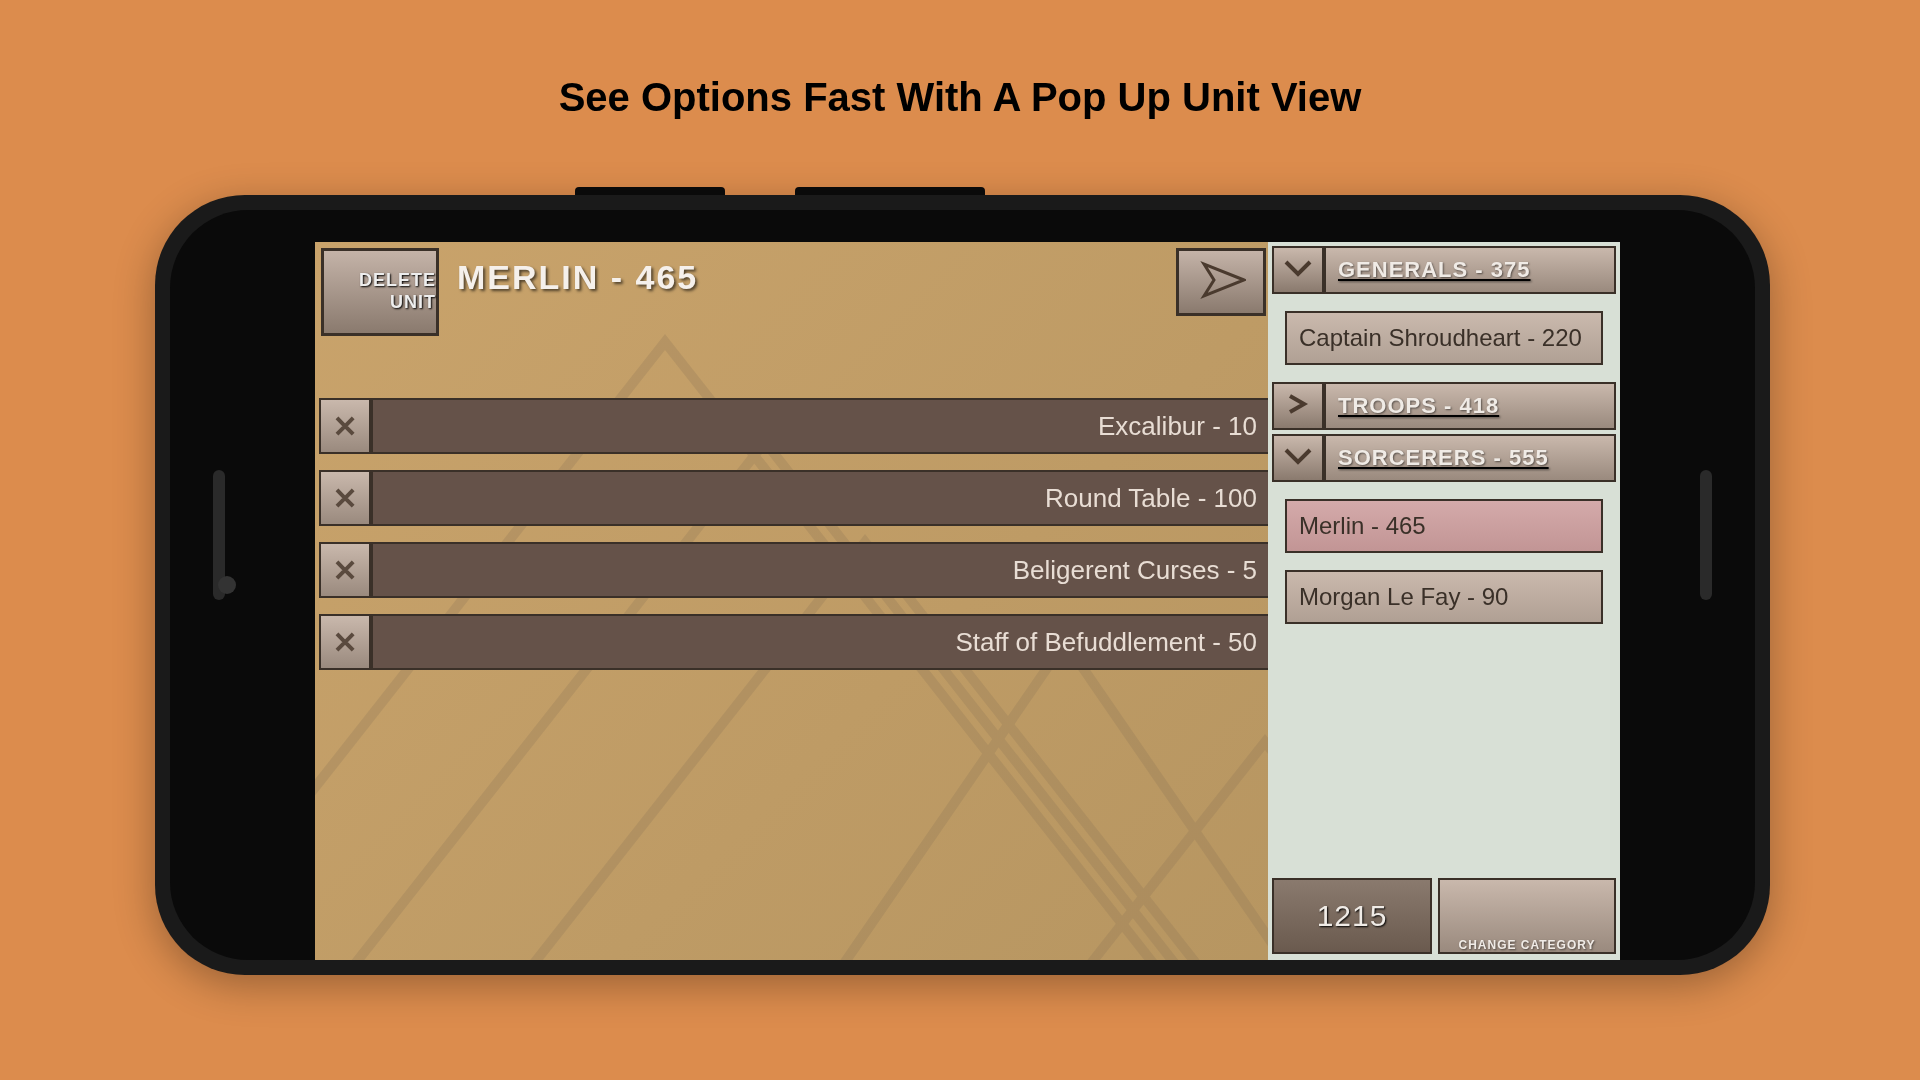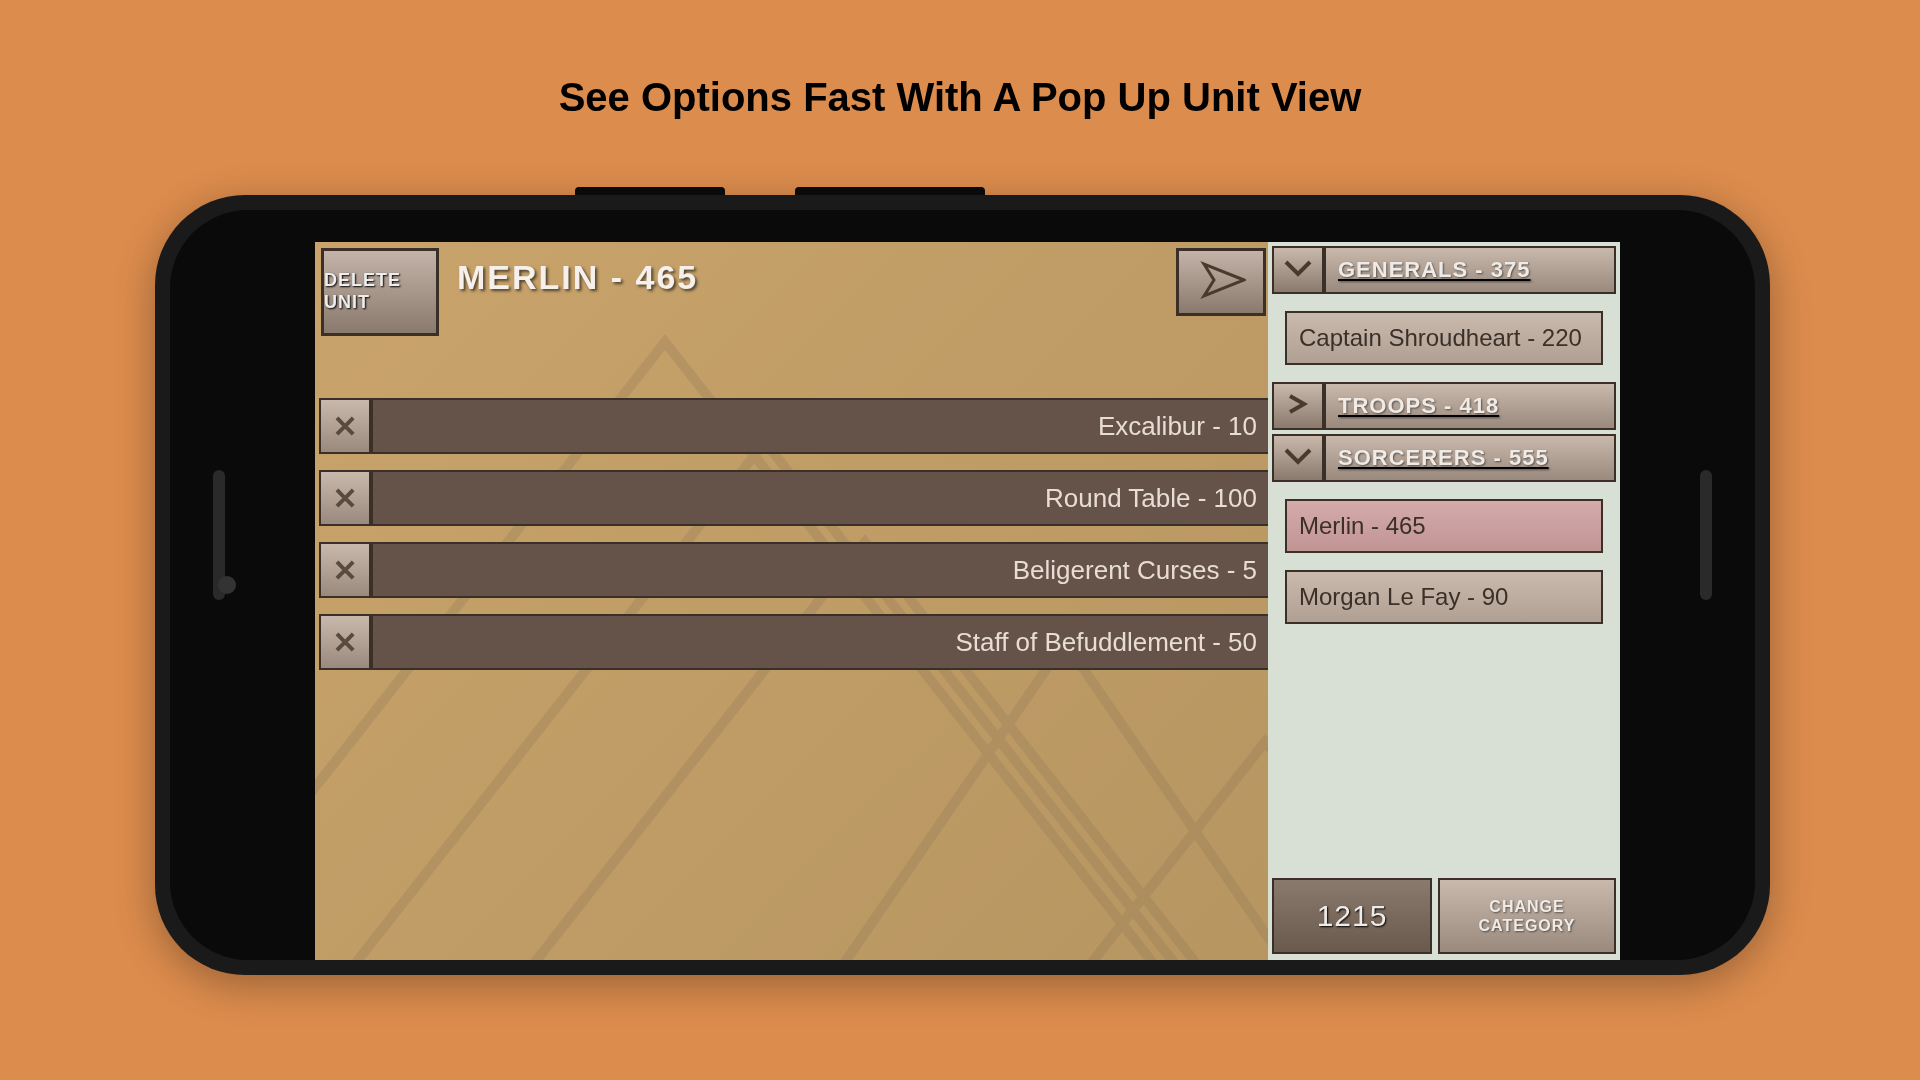--- a/index.html
+++ b/index.html
@@ -95,21 +95,21 @@
 .delete-btn {
   width: 118px;
   height: 88px;
   margin: 6px 0 0 6px;
   background: linear-gradient(#c4b3a8, #8a7a6e);
   border: 3px solid #3a3028;
   color: #eee;
   font-size: 18px;
   font-weight: bold;
   letter-spacing: 1px;
-  text-align: left;
+  text-align: right;
   line-height: 1.2;
   display: flex;
   align-items: center;
   justify-content: center;
   cursor: pointer;
   font-family: 'Arial Black', sans-serif;
   text-shadow: 1px 1px 2px #000;
 }
 .unit-title {
   margin-left: 18px;
@@ -249,24 +249,24 @@
   letter-spacing: 1px;
   text-shadow: 1px 1px 2px #000;
   font-family: 'Arial Black', sans-serif;
 }
 .change-cat {
   flex: 1;
   height: 76px;
   background: linear-gradient(#c9b8ac, #9a8a7e);
   border: 2px solid #3a3028;
   display: flex;
-  align-items: center;
+  align-items: flex-end;
   justify-content: center;
   color: #f0ebe6;
-  font-size: 16px;
+  font-size: 12px;
   font-weight: bold;
   letter-spacing: 1px;
   text-align: center;
   line-height: 1.2;
   cursor: pointer;
   text-shadow: 1px 1px 2px rgba(0,0,0,0.5);
   font-family: 'Arial Black', sans-serif;
 }
 </style>
 </head>

